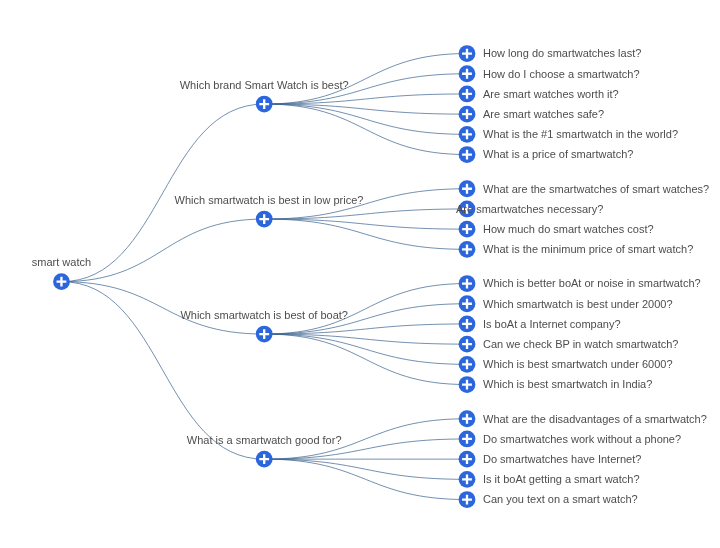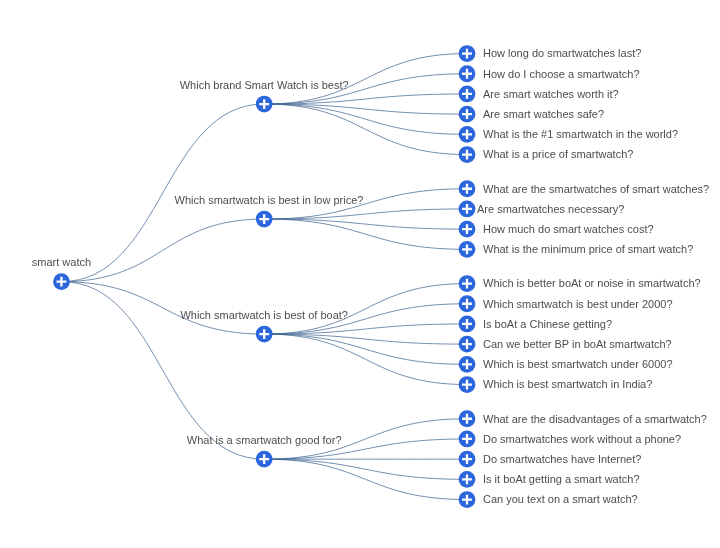--- a/index.html
+++ b/index.html
@@ -171,27 +171,27 @@
     <div class="label label-center" style="left:269px;top:199.8px">Which smartwatch is best in low price?</div>
     <div class="label label-center" style="left:264.2px;top:314.8px">Which smartwatch is best of boat?</div>
     <div class="label label-center" style="left:264.2px;top:439.9px">What is a smartwatch good for?</div>
     <div class="label label-left" style="left:483px;top:53.3px">How long do smartwatches last?</div>
     <div class="label label-left" style="left:483px;top:73.5px">How do I choose a smartwatch?</div>
     <div class="label label-left" style="left:483px;top:93.7px">Are smart watches worth it?</div>
     <div class="label label-left" style="left:483px;top:113.9px">Are smart watches safe?</div>
     <div class="label label-left" style="left:483px;top:134.1px">What is the #1 smartwatch in the world?</div>
     <div class="label label-left" style="left:483px;top:154.3px">What is a price of smartwatch?</div>
     <div class="label label-left" style="left:483px;top:188.5px">What are the smartwatches of smart watches?</div>
-    <div class="label label-left" style="left:477px;top:208.7px">Are smartwatches necessary?</div>
+    <div class="label label-left" style="left:456px;top:208.7px">Are smartwatches necessary?</div>
     <div class="label label-left" style="left:483px;top:228.9px">How much do smart watches cost?</div>
     <div class="label label-left" style="left:483px;top:249.1px">What is the minimum price of smart watch?</div>
     <div class="label label-left" style="left:483px;top:283.3px">Which is better boAt or noise in smartwatch?</div>
     <div class="label label-left" style="left:483px;top:303.5px">Which smartwatch is best under 2000?</div>
-    <div class="label label-left" style="left:483px;top:323.7px">Is boAt a Chinese getting?</div>
-    <div class="label label-left" style="left:483px;top:343.9px">Can we better BP in boAt smartwatch?</div>
+    <div class="label label-left" style="left:483px;top:323.7px">Is boAt a Internet company?</div>
+    <div class="label label-left" style="left:483px;top:343.9px">Can we check BP in watch smartwatch?</div>
     <div class="label label-left" style="left:483px;top:364.1px">Which is best smartwatch under 6000?</div>
     <div class="label label-left" style="left:483px;top:384.3px">Which is best smartwatch in India?</div>
     <div class="label label-left" style="left:483px;top:418.5px">What are the disadvantages of a smartwatch?</div>
     <div class="label label-left" style="left:483px;top:438.7px">Do smartwatches work without a phone?</div>
     <div class="label label-left" style="left:483px;top:458.9px">Do smartwatches have Internet?</div>
     <div class="label label-left" style="left:483px;top:479.1px">Is it boAt getting a smart watch?</div>
     <div class="label label-left" style="left:483px;top:499.3px">Can you text on a smart watch?</div>
   </div>
 </div>
 

